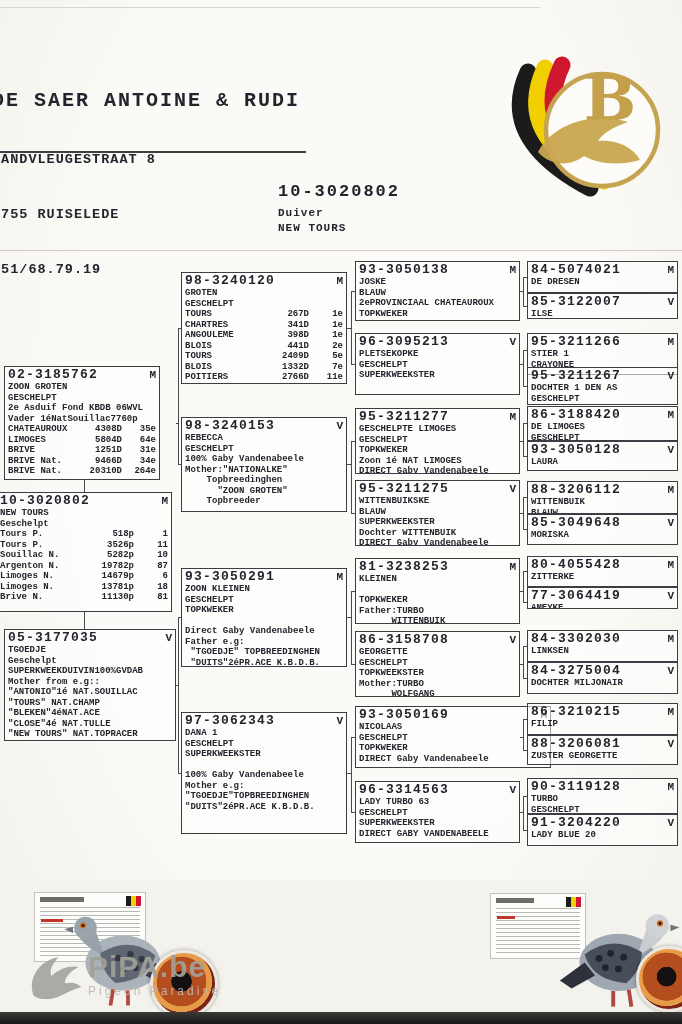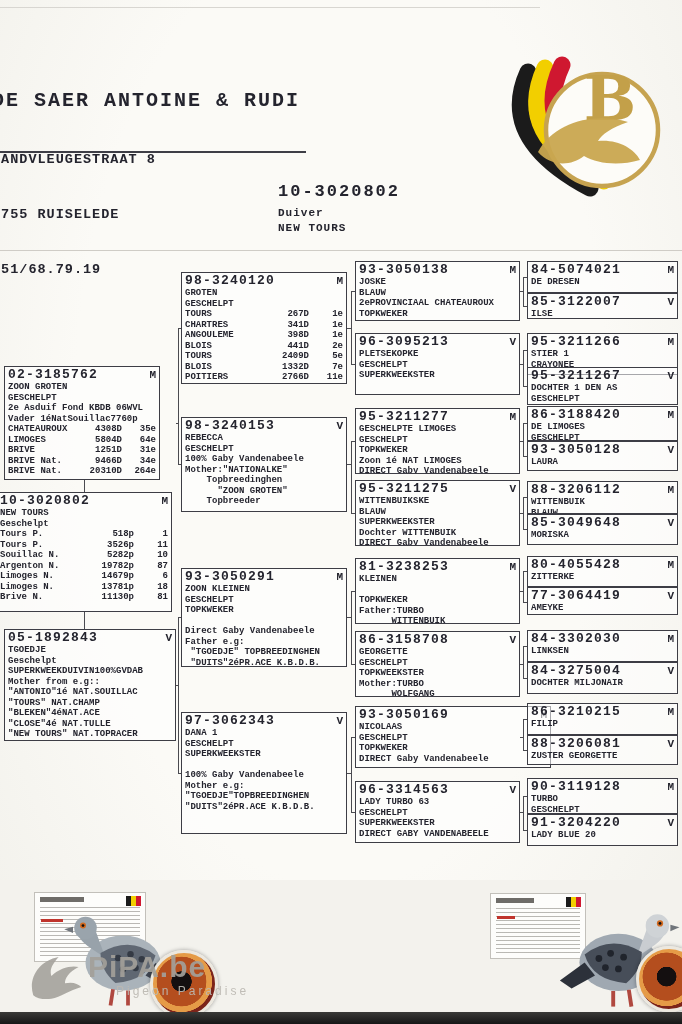--- a/index.html
+++ b/index.html
@@ -51,21 +51,21 @@
   .miniflag{position:absolute;width:15px;height:10px;display:flex;}
   .miniflag i{flex:1;}
   .redmark{position:absolute;background:#c0342c;}
   .eye{position:absolute;border-radius:50%;border:3px solid #ece8df;
     background:radial-gradient(circle at 46% 46%, #140f10 0 21%, #b44e1e 22% 52%, #e59b47 53% 64%, #7c241a 65% 100%);
     box-shadow:0 0 4px rgba(0,0,0,.35);}
   .wm{left:26px;top:952px;display:flex;align-items:flex-start;gap:4px;opacity:.92;z-index:5;}
   .wm .wmtxt .t1{font-family:"Liberation Sans",sans-serif;font-weight:bold;font-size:30px;
     color:#a3a09a;line-height:30px;letter-spacing:1px;}
   .wm .wmtxt .t2{font-family:"Liberation Sans",sans-serif;font-size:12px;color:#bcb9b2;
-    letter-spacing:3px;margin-top:2px;margin-left:28px;}
+    letter-spacing:3px;margin-top:2px;}
   .bottombar{left:0;top:1012px;width:682px;height:12px;background:linear-gradient(#3a3a38,#161616);}
 </style>
 </head>
 <body>
 
 <div class="page">
 
   <div class="abs topline"></div>
 
   <div class="abs hdr">
@@ -170,21 +170,21 @@
           <span class="plc">18</span>
         </div>
         <div class="rrow">
           <span class="race">Brive N.</span>
           <span class="cnt">11130p</span>
           <span class="plc">81</span>
         </div>
       </div>
       <div class="pbox" style="left: 4px; top: 629px; width: 172px; height: 112px;">
         <div class="ringrow">
-          <span>05-1892843</span>
+          <span>05-3177035</span>
           <span class="sex">V</span>
         </div>
         <div class="bline">TGOEDJE</div>
         <div class="bline">Geschelpt</div>
         <div class="bline">SUPERKWEEKDUIVIN100%GVDAB</div>
         <div class="bline">Mother from e.g::</div>
         <div class="bline">"ANTONIO"1é NAT.SOUILLAC</div>
         <div class="bline">"TOURS" NAT.CHAMP</div>
         <div class="bline">"BLEKEN"4éNAT.ACE</div>
         <div class="bline">"CLOSE"4é NAT.TULLE</div>
@@ -417,21 +417,21 @@
         </div>
         <div class="bline">MORISKA</div>
       </div>
       <div class="pbox" style="left: 527px; top: 556px; width: 151px; height: 31px;">
         <div class="ringrow">
           <span>80-4055428</span>
           <span class="sex">M</span>
         </div>
         <div class="bline">ZITTERKE</div>
       </div>
-      <div class="pbox" style="left: 527px; top: 587px; width: 151px; height: 28px;">
+      <div class="pbox" style="left: 527px; top: 587px; width: 151px; height: 22px;">
         <div class="ringrow">
           <span>77-3064419</span>
           <span class="sex">V</span>
         </div>
         <div class="bline">AMEYKE</div>
       </div>
       <div class="pbox" style="left: 527px; top: 630px; width: 151px; height: 32px;">
         <div class="ringrow">
           <span>84-3302030</span>
           <span class="sex">M</span>

